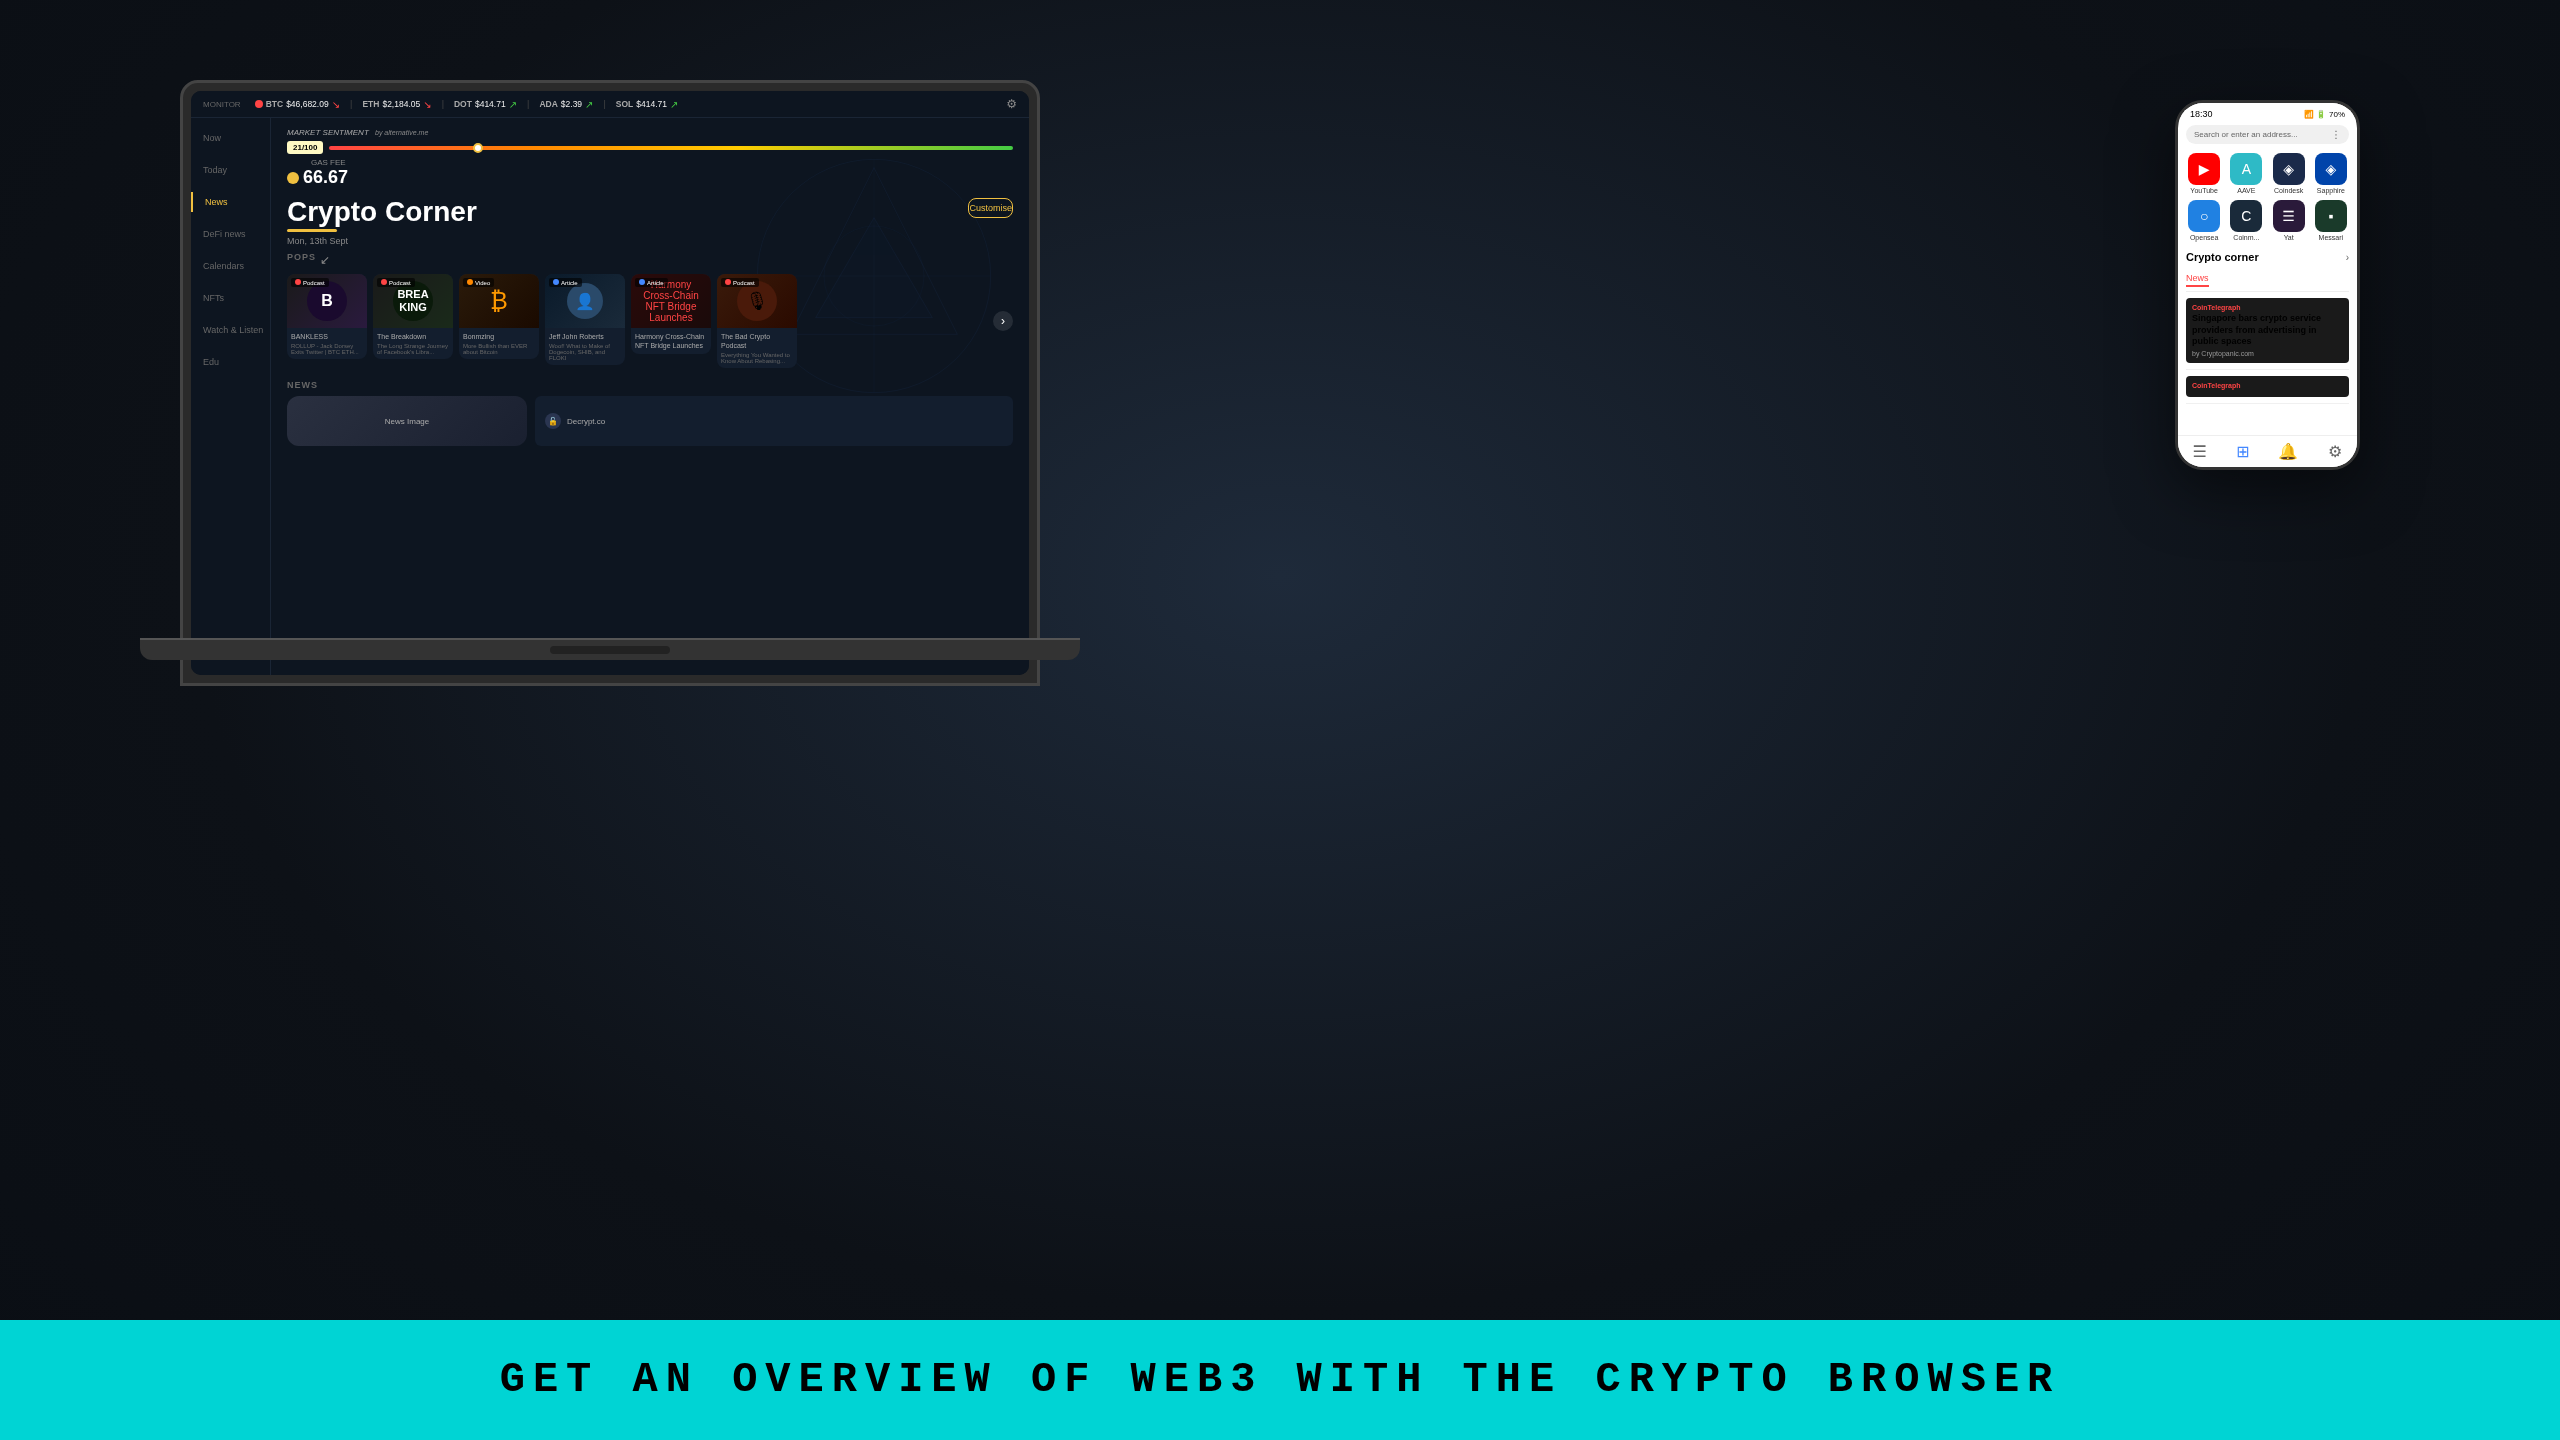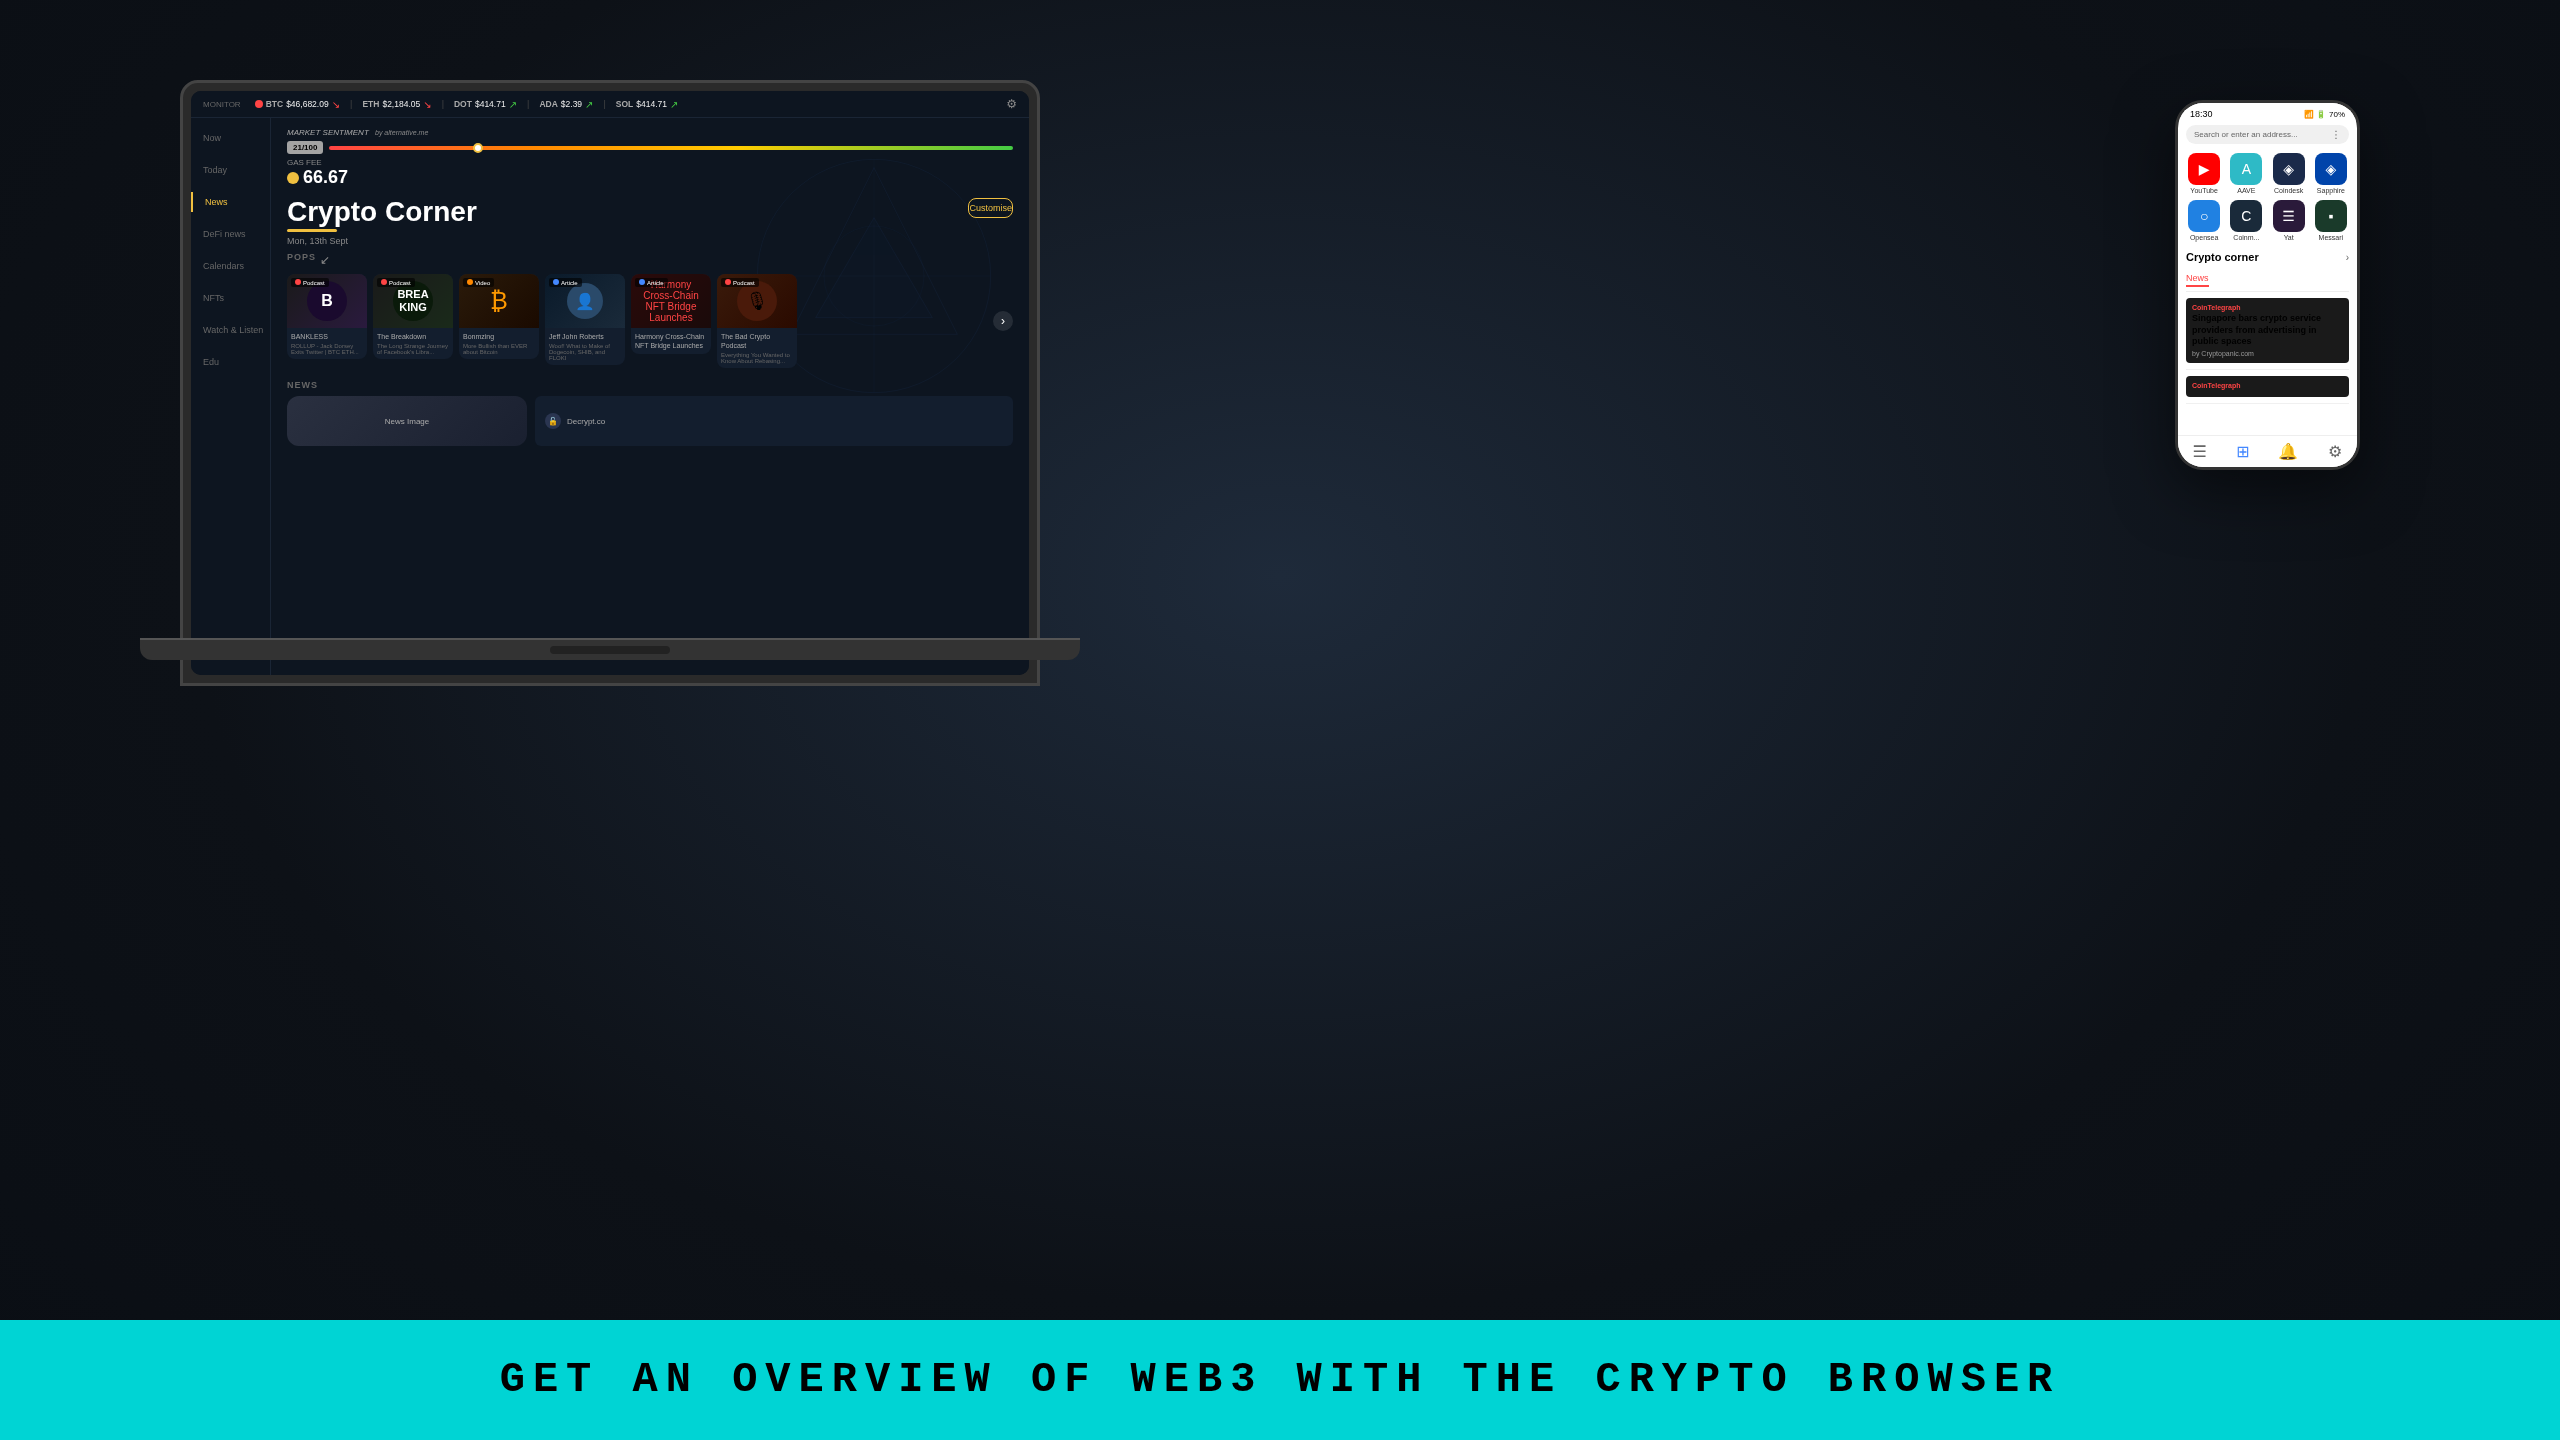--- a/index.html
+++ b/index.html
@@ -192,21 +192,21 @@
       margin-bottom: 4px;
     }
     .sentiment-label span { color: #aaa; font-style: italic; }
     .sentiment-bar-container {
       display: flex;
       align-items: center;
       gap: 6px;
       margin-bottom: 4px;
     }
     .sentiment-badge {
-      background: #a3a3a3;
+      background: #fef9c3;
       color: #000;
       font-size: 8px;
       font-weight: 700;
       padding: 2px 6px;
       border-radius: 3px;
     }
     .sentiment-bar {
       flex: 1;
       height: 4px;
       background: linear-gradient(to right, #ff4444 0%, #ff8800 30%, #ffcc00 60%, #44cc44 100%);
@@ -219,20 +219,21 @@
       left: 21%;
       width: 10px;
       height: 10px;
       background: #fff;
       border-radius: 50%;
       border: 2px solid #f0c040;
     }
     .gas-fee-label {
       font-size: 8px;
       color: #888;
+      margin-left: 24px;
     }
     .gas-fee-value {
       display: flex;
       align-items: center;
       gap: 4px;
       font-size: 18px;
       font-weight: 700;
       color: #fff;
     }
     .gas-dot {

